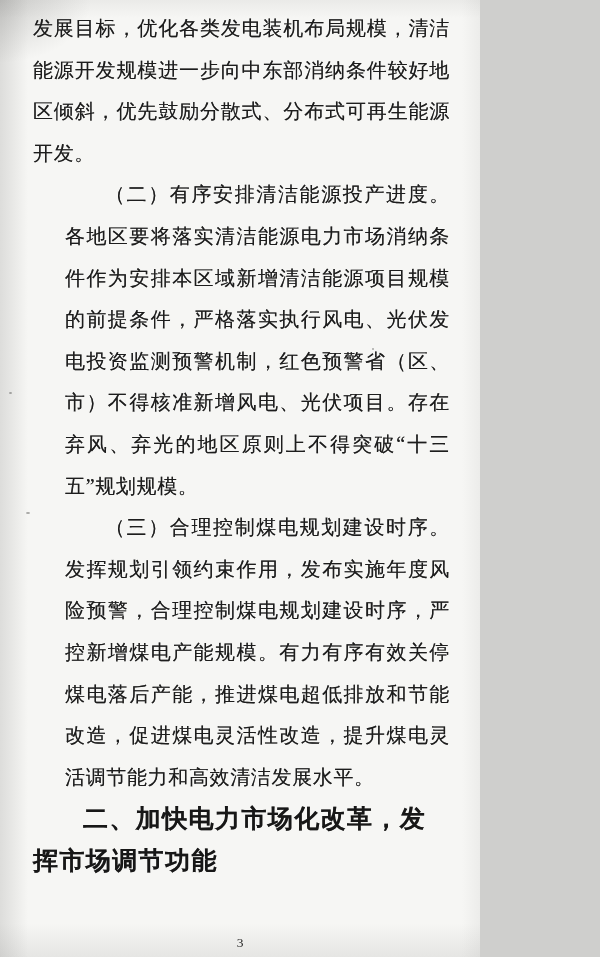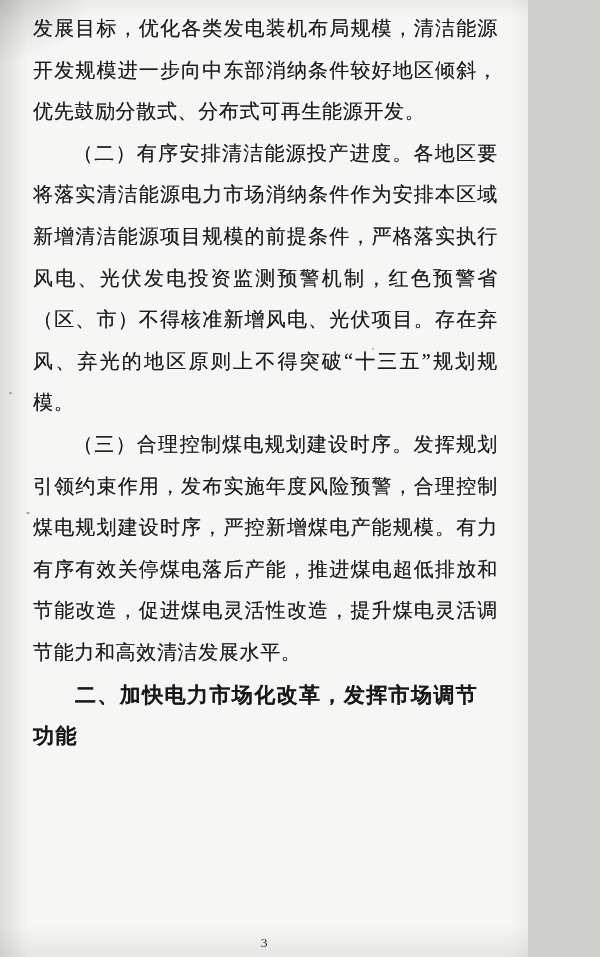--- a/index.html
+++ b/index.html
@@ -2,21 +2,21 @@
 <html><head>
 <meta charset="utf-8">
 <style>
   html, body {
     margin: 0;
     padding: 0;
     background: #cfcfcd;
   }
   .page {
     position: relative;
-    width: 528px;
+    width: 480px;
     height: 957px;
     overflow: hidden;
     background-color: #f6f6f4;
     background-image:
       radial-gradient(ellipse 130px 90px at 0% 0%, rgba(110,110,108,0.28), transparent 70%),
       linear-gradient(90deg, rgba(130,130,128,0.22) 0px, rgba(130,130,128,0) 28px),
       linear-gradient(270deg, rgba(150,150,148,0.10) 0px, rgba(150,150,148,0) 18px),
       linear-gradient(0deg,  rgba(130,130,128,0.14) 0px, rgba(130,130,128,0) 34px),
       linear-gradient(180deg, rgba(130,130,128,0.10) 0px, rgba(130,130,128,0) 18px);
     font-family: "Liberation Serif", "DejaVu Serif", serif;
@@ -52,26 +52,27 @@
     line-height: 41.6px;
     letter-spacing: 0.65px;
     text-align: justify;
     text-shadow: 0 0 0.5px rgba(25,25,25,0.65);
   }
   .content p {
     margin: 0;
   }
   p.indent {
     text-indent: 2em;
+    margin-left: 32px;
   }
   h2.section-heading {
     margin: 0;
     font-family: "Liberation Sans", "DejaVu Sans", sans-serif;
     font-weight: 700;
-    font-size: 21px;
+    font-size: 25px;
     line-height: 41.6px;
     letter-spacing: 1.4px;
     text-indent: 2em;
     text-align: left;
     color: #171717;
   }
   .page-number {
     position: absolute;
     left: 0; right: 0;
     bottom: 7px;

